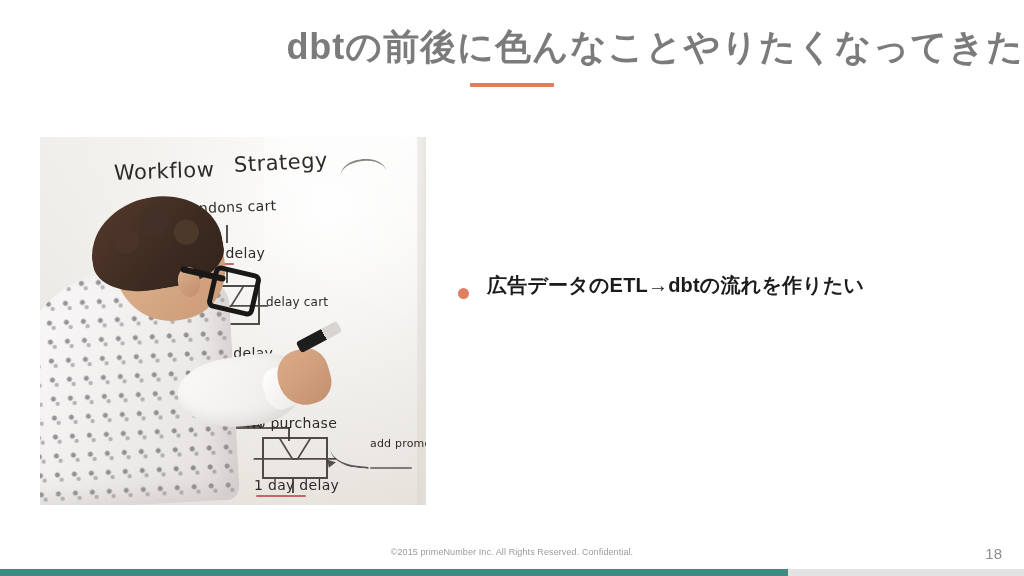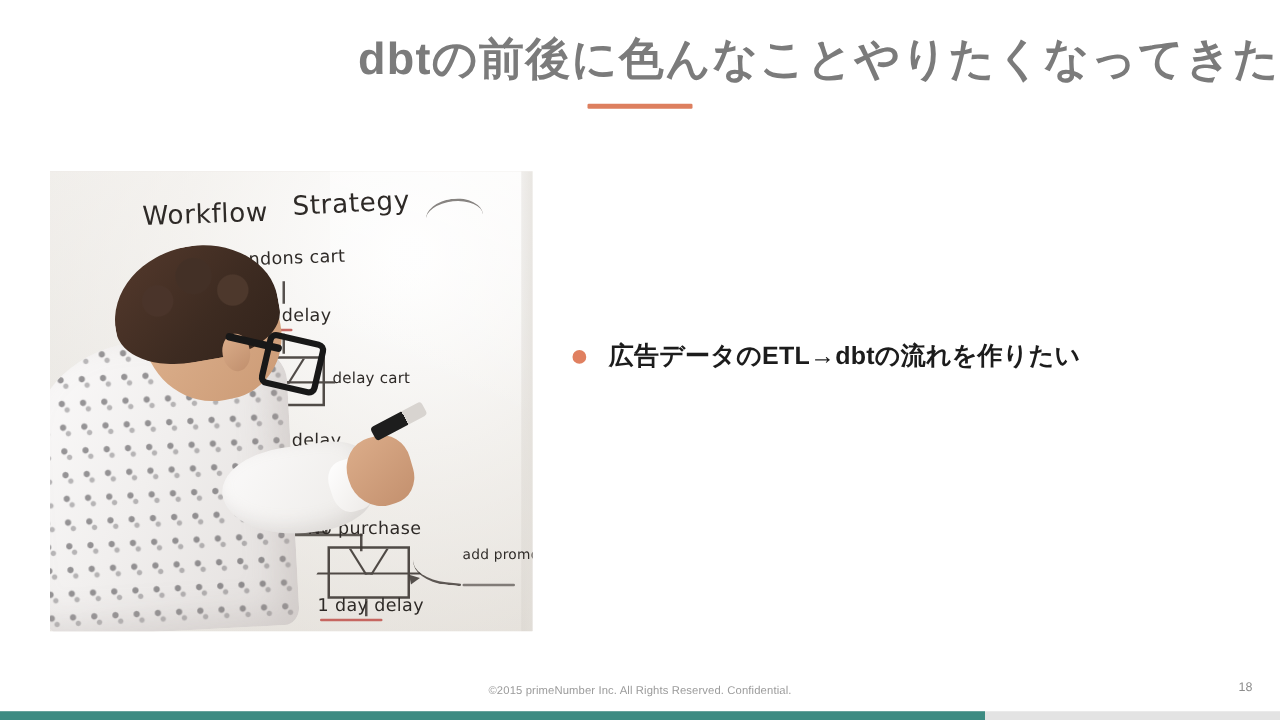--- a/index.html
+++ b/index.html
@@ -311,21 +311,21 @@
 
   
   .bullets {
     position: absolute;
     left: 458px;
     top: 272px;
     width: 540px;
   }
   .bullet-row {
     display: flex;
-    align-items: center;
+    align-items: flex-end;
     margin-bottom: 28px;
   }
   .bullet-dot {
     width: 11px;
     height: 11px;
     border-radius: 50%;
     background: #e08060;
     flex: 0 0 auto;
     margin-right: 18px;
   }
@@ -346,21 +346,21 @@
     width: 1024px;
     text-align: center;
     font-size: 9px;
     color: #9b9b9b;
     letter-spacing: 0.1px;
   }
   .page-number {
     position: absolute;
     right: 22px;
     top: 545px;
-    font-size: 10px;
+    font-size: 15px;
     color: #8d8d8d;
   }
   .progress-track {
     position: absolute;
     left: 0;
     bottom: 0;
     width: 1024px;
     height: 7px;
     background: #e3e3e3;
   }

